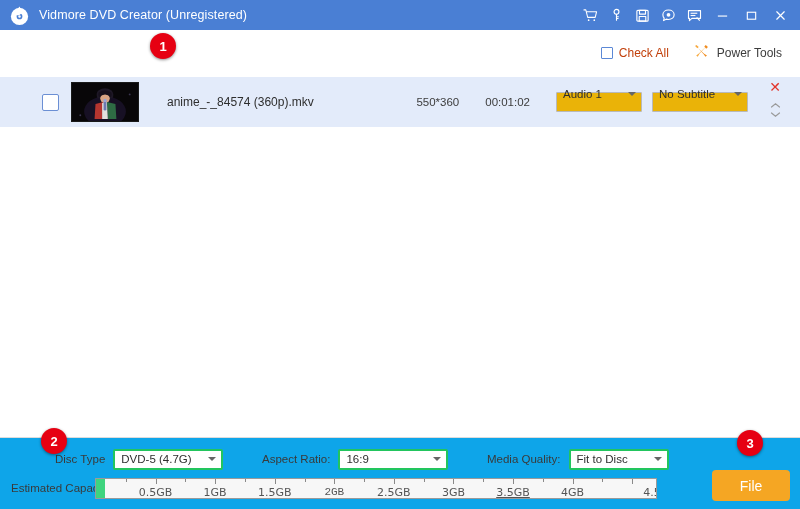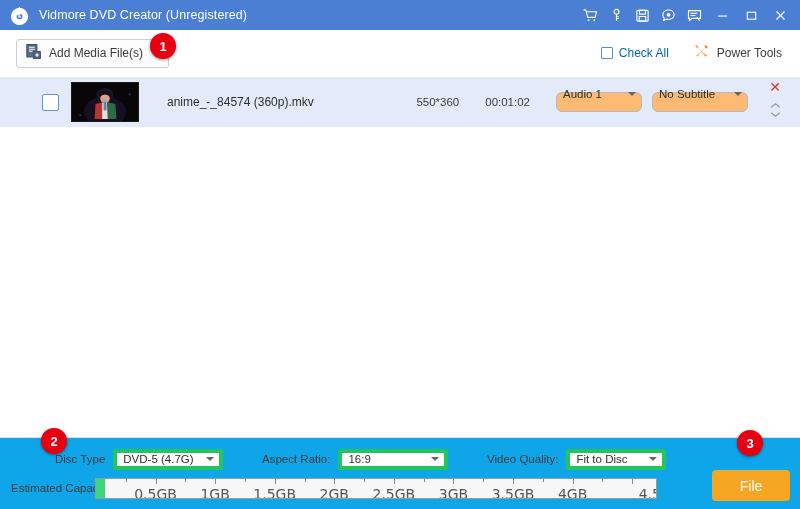--- a/index.html
+++ b/index.html
@@ -83,21 +83,21 @@
     display: flex; align-items: center; gap: 6px;
     cursor: pointer; margin-right: 24px;
   }
   .cbox {
     width: 12px; height: 12px;
     border: 1px solid #5b88d6;
     background: #ffffff;
     border-radius: 1px;
     flex: 0 0 12px;
   }
-  .check-all-label { font-size: 12px; color: #0369a1; }
+  .check-all-label { font-size: 12px; color: #c2410c; }
   .power-tools {
     display: flex; align-items: center; gap: 7px;
     cursor: pointer; margin-right: 4px;
   }
   .power-tools-label { font-size: 12px; color: #3c3c3c; }
 
   
   .badge {
     position: absolute;
     width: 26px; height: 26px;
@@ -154,23 +154,23 @@
   }
   .row-spacer { flex: 1 1 auto; }
   .res, .dur {
     font-size: 11.5px; color: #3c3c3c;
     white-space: nowrap;
   }
   .res { margin-right: 26px; }
   .dur { margin-right: 26px; }
   .sel {
     height: 20px;
-    background: #fdba74;
+    background: #eab308;
     border: 1px solid #b9b9b9;
-    border-radius: 6px;
+    border-radius: 1px;
     display: flex; align-items: center;
     padding: 0 5px 16px 6px;
     font-size: 11.5px; color: #2e2e2e;
     cursor: pointer;
   }
   .sel .sel-txt { white-space: nowrap; }
   .sel .sel-spc { flex: 1 1 auto; }
   .sel-caret {
     width: 0; height: 0;
     border-left: 4px solid transparent;
@@ -207,21 +207,21 @@
     position: absolute;
     left: 0; top: 9px; right: 0;
     height: 24px;
     display: flex; align-items: center;
   }
   .field { display: flex; align-items: center; }
   .flabel { font-size: 11.5px; color: #3a3a3a; white-space: nowrap; }
   .fsel {
     height: 21px;
     background: #ffffff;
-    border: 4px solid #22c55e;
+    border: 2px solid #22c55e;
     border-radius: 2px;
     display: flex; align-items: center;
     padding: 0 5px 0 6px;
     font-size: 11.5px; color: #2e2e2e;
     cursor: pointer;
   }
   .fsel .sel-spc { flex: 1 1 auto; }
   #disc-type-field { position: absolute; left: 55px; }
   #disc-type-field .flabel { margin-right: 8px; }
   #disc-type-select { width: 110px; }
@@ -255,21 +255,21 @@
     background: #3fd47e;
   }
   .cap-tick {
     position: absolute; top: 0;
     width: 1px; height: 5px;
     background: #8a8a8a;
   }
   .cap-tick-label {
     position: absolute;
     top: 7px;
-    font-size: 14px;
+    font-size: 11px;
     color: #555555;
     transform: translateX(-50%);
     white-space: nowrap;
     font-family: "DejaVu Sans", sans-serif;
   }
 
   .next-btn {
     position: absolute;
     left: 712px; top: 470px;
     width: 78px; height: 31px;
@@ -359,32 +359,20 @@
         <svg viewBox="0 0 14 14" width="13" height="13" stroke="#ffffff" stroke-width="1.3" stroke-linecap="round">
           <path d="M3 3 L11 11 M11 3 L3 11"></path>
         </svg>
       </span>
 
     </div>
   </div>
 
   <div class="toolbar">
 
-    <div class="add-media-btn">
-      <span>
-        <svg viewBox="0 0 18 18" width="17" height="17" fill="none" stroke="#40526b" stroke-width="1.3" stroke-linejoin="round">
-          <rect x="2" y="1.6" width="10.5" height="13" fill="#5a6e88" stroke="#40526b"></rect>
-          <path d="M4.2 4.4 L10.3 4.4 M4.2 6.6 L10.3 6.6 M4.2 8.8 L8 8.8" stroke="#ffffff" stroke-width="1.1"></path>
-          <rect x="9.2" y="9.2" width="7" height="7" fill="#5a6e88" stroke="#40526b"></rect>
-          <path d="M12.7 10.8 L12.7 14.6 M10.8 12.7 L14.6 12.7" stroke="#ffffff" stroke-width="1.2"></path>
-        </svg>
-      </span>
-      <span class="add-media-label">Add Media File(s)</span>
-      <span class="caret"></span>
-    </div>
 
     <span class="toolbar-spacer"></span>
 
     <div class="check-all">
       <span class="cbox"></span>
       <span class="check-all-label">Check All</span>
     </div>
 
     <div class="power-tools">
       <span>
@@ -473,21 +461,21 @@
       <div class="field" id="aspect-field">
         <span class="flabel">Aspect Ratio:</span>
         <span class="fsel" id="aspect-select">
           <span>16:9</span>
           <span class="sel-spc"></span>
           <span class="sel-caret"></span>
         </span>
       </div>
 
       <div class="field" id="quality-field">
-        <span class="flabel">Video Quality:</span>
+        <span class="flabel">Media Quality:</span>
         <span class="fsel" id="quality-select">
           <span>Fit to Disc</span>
           <span class="sel-spc"></span>
           <span class="sel-caret"></span>
         </span>
       </div>
 
     </div>
 
     <div class="capacity-row">
@@ -499,21 +487,21 @@
             <div class="cap-tick" style="left: 29.7872px; height: 3px;"></div>
             <div class="cap-tick-label" style="left: 59.5745px;">0.5GB</div>
             <div class="cap-tick" style="left: 119.149px;"></div>
             <div class="cap-tick" style="left: 89.3617px; height: 3px;"></div>
             <div class="cap-tick-label" style="left: 119.149px;">1GB</div>
             <div class="cap-tick" style="left: 178.723px;"></div>
             <div class="cap-tick" style="left: 148.936px; height: 3px;"></div>
             <div class="cap-tick-label" style="left: 178.723px;">1.5GB</div>
             <div class="cap-tick" style="left: 238.298px;"></div>
             <div class="cap-tick" style="left: 208.511px; height: 3px;"></div>
-            <div class="cap-tick-label" style="left: 238.298px;">2GB</div>
+            <div class="cap-tick-label" style="left: 238.298px; font-family: Liberation Mono, monospace;">2GB</div>
             <div class="cap-tick" style="left: 297.872px;"></div>
             <div class="cap-tick" style="left: 268.085px; height: 3px;"></div>
             <div class="cap-tick-label" style="left: 297.872px;">2.5GB</div>
             <div class="cap-tick" style="left: 357.447px;"></div>
             <div class="cap-tick" style="left: 327.66px; height: 3px;"></div>
             <div class="cap-tick-label" style="left: 357.447px;">3GB</div>
             <div class="cap-tick" style="left: 417.021px;"></div>
             <div class="cap-tick" style="left: 387.234px; height: 3px;"></div>
             <div class="cap-tick-label" style="left: 417.021px; text-decoration: underline;">3.5GB</div>
             <div class="cap-tick" style="left: 476.596px;"></div>

